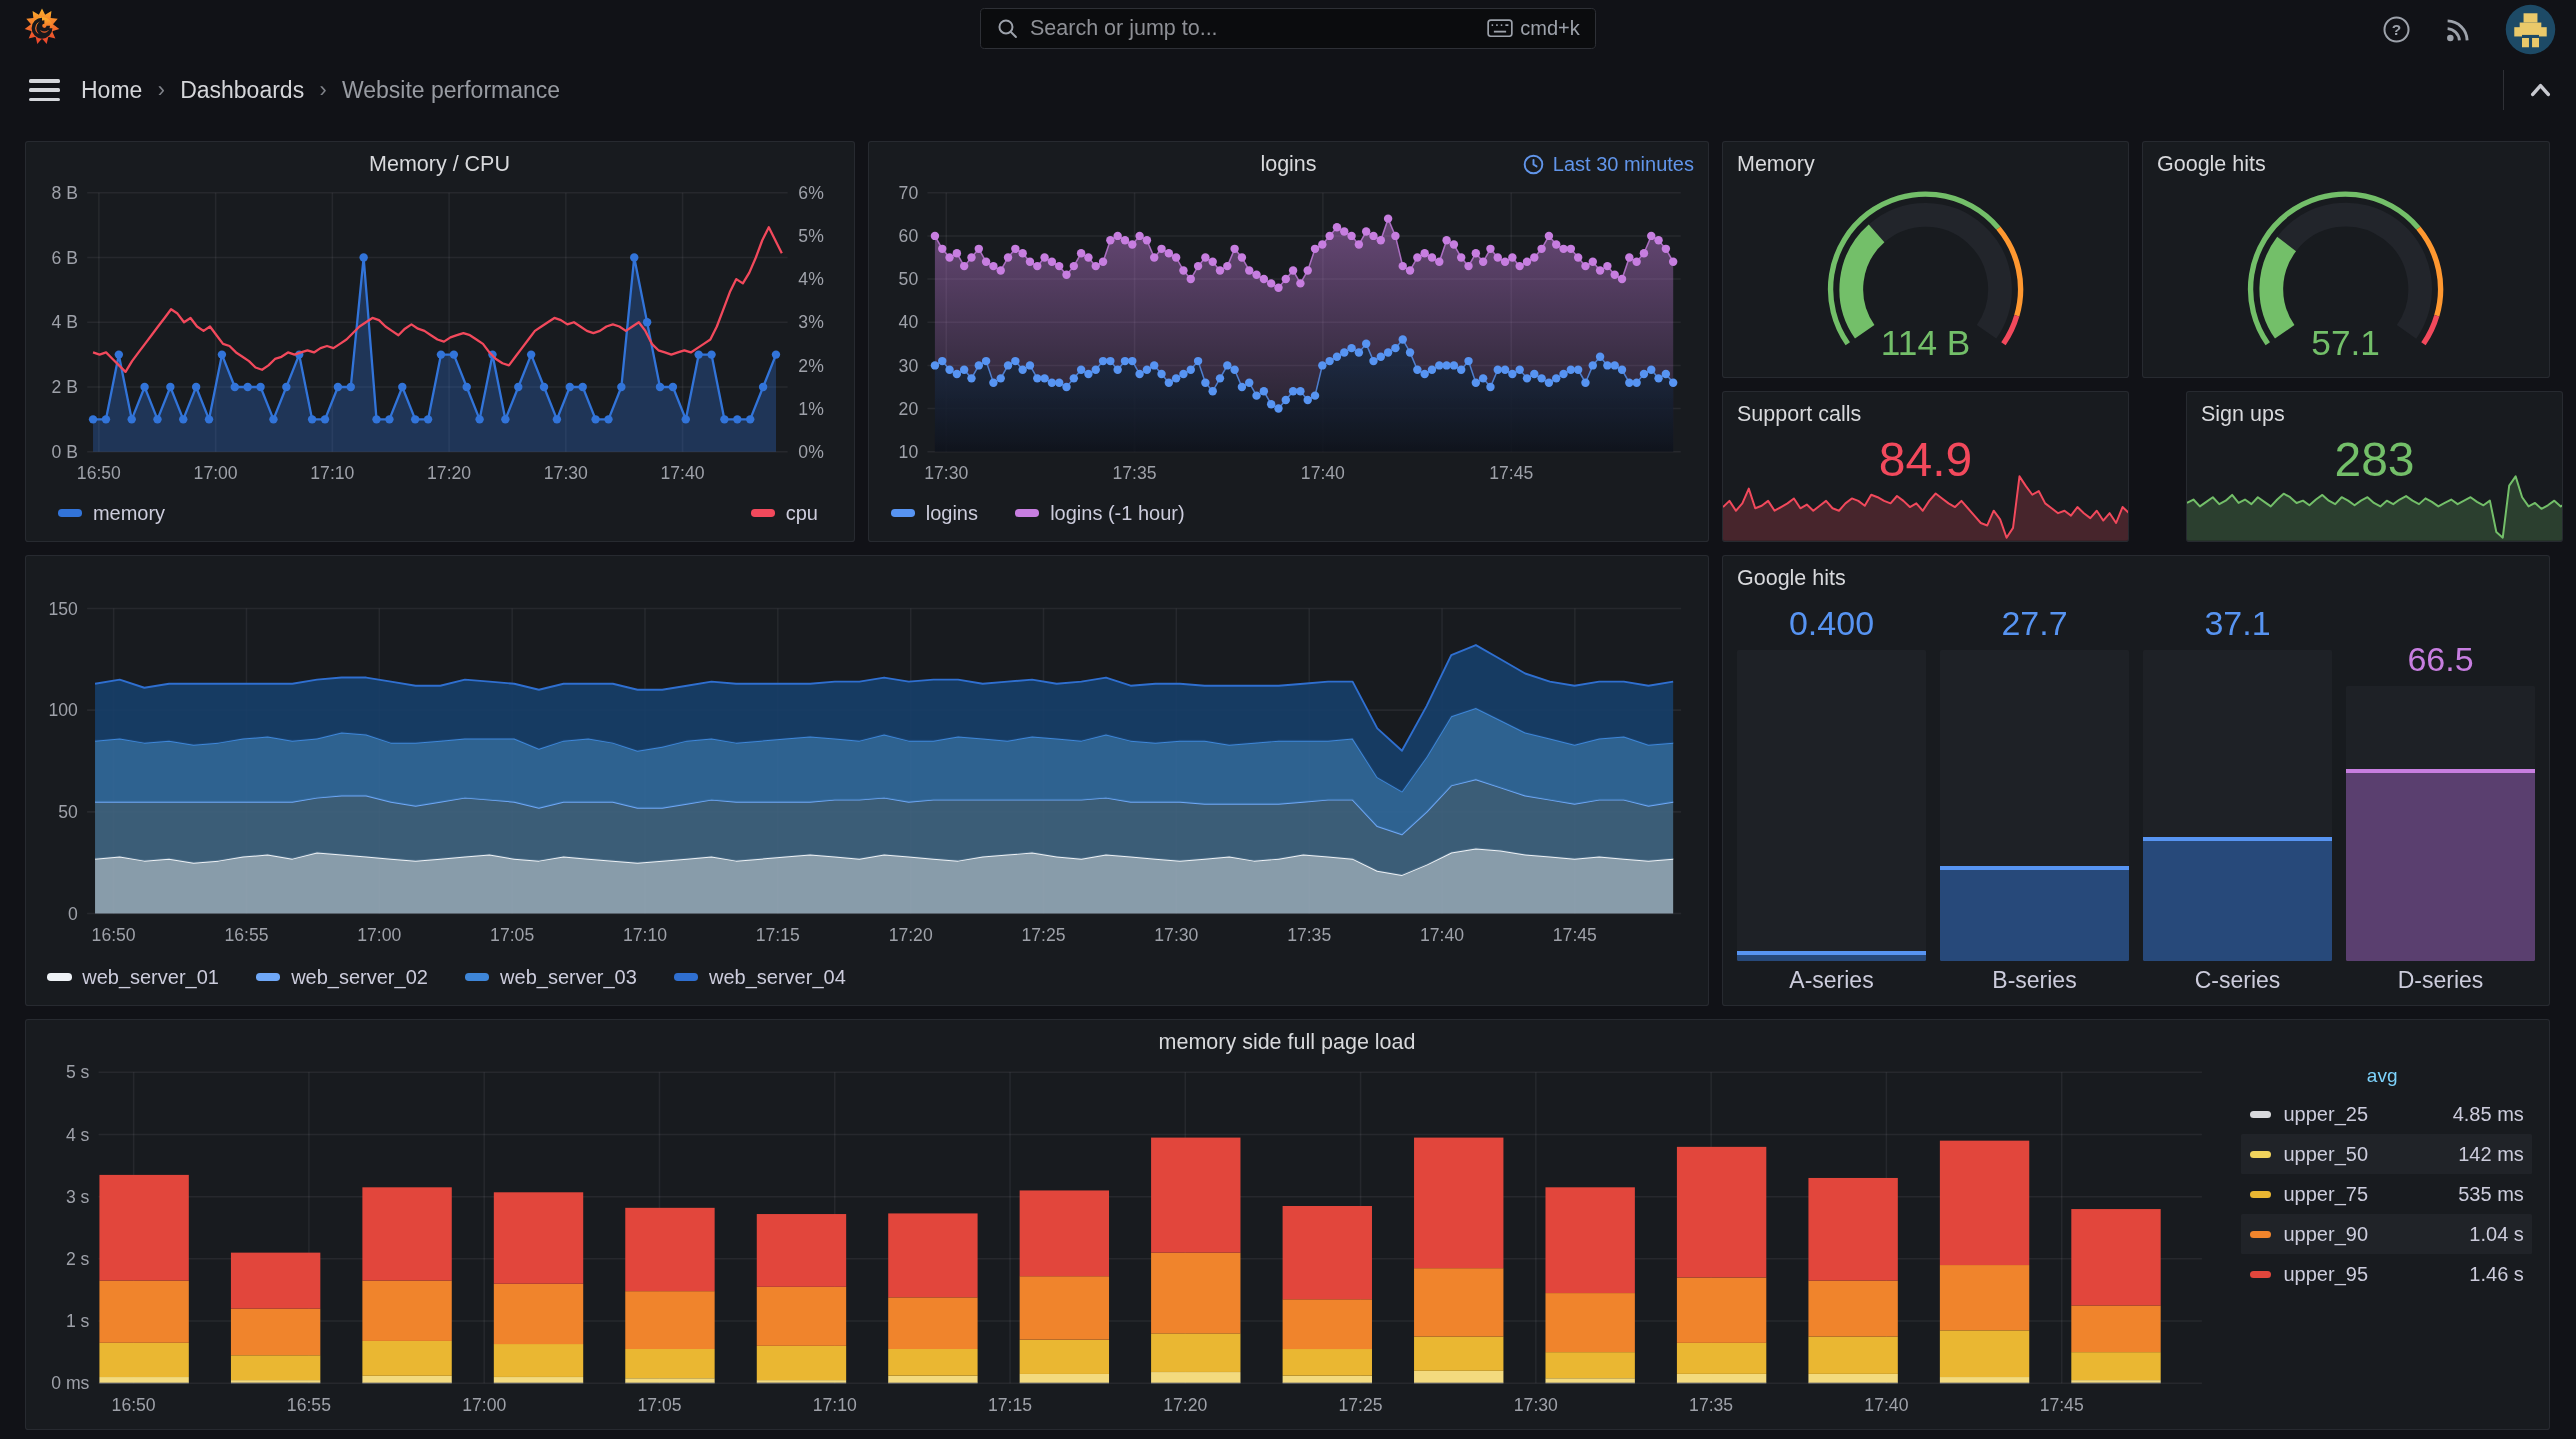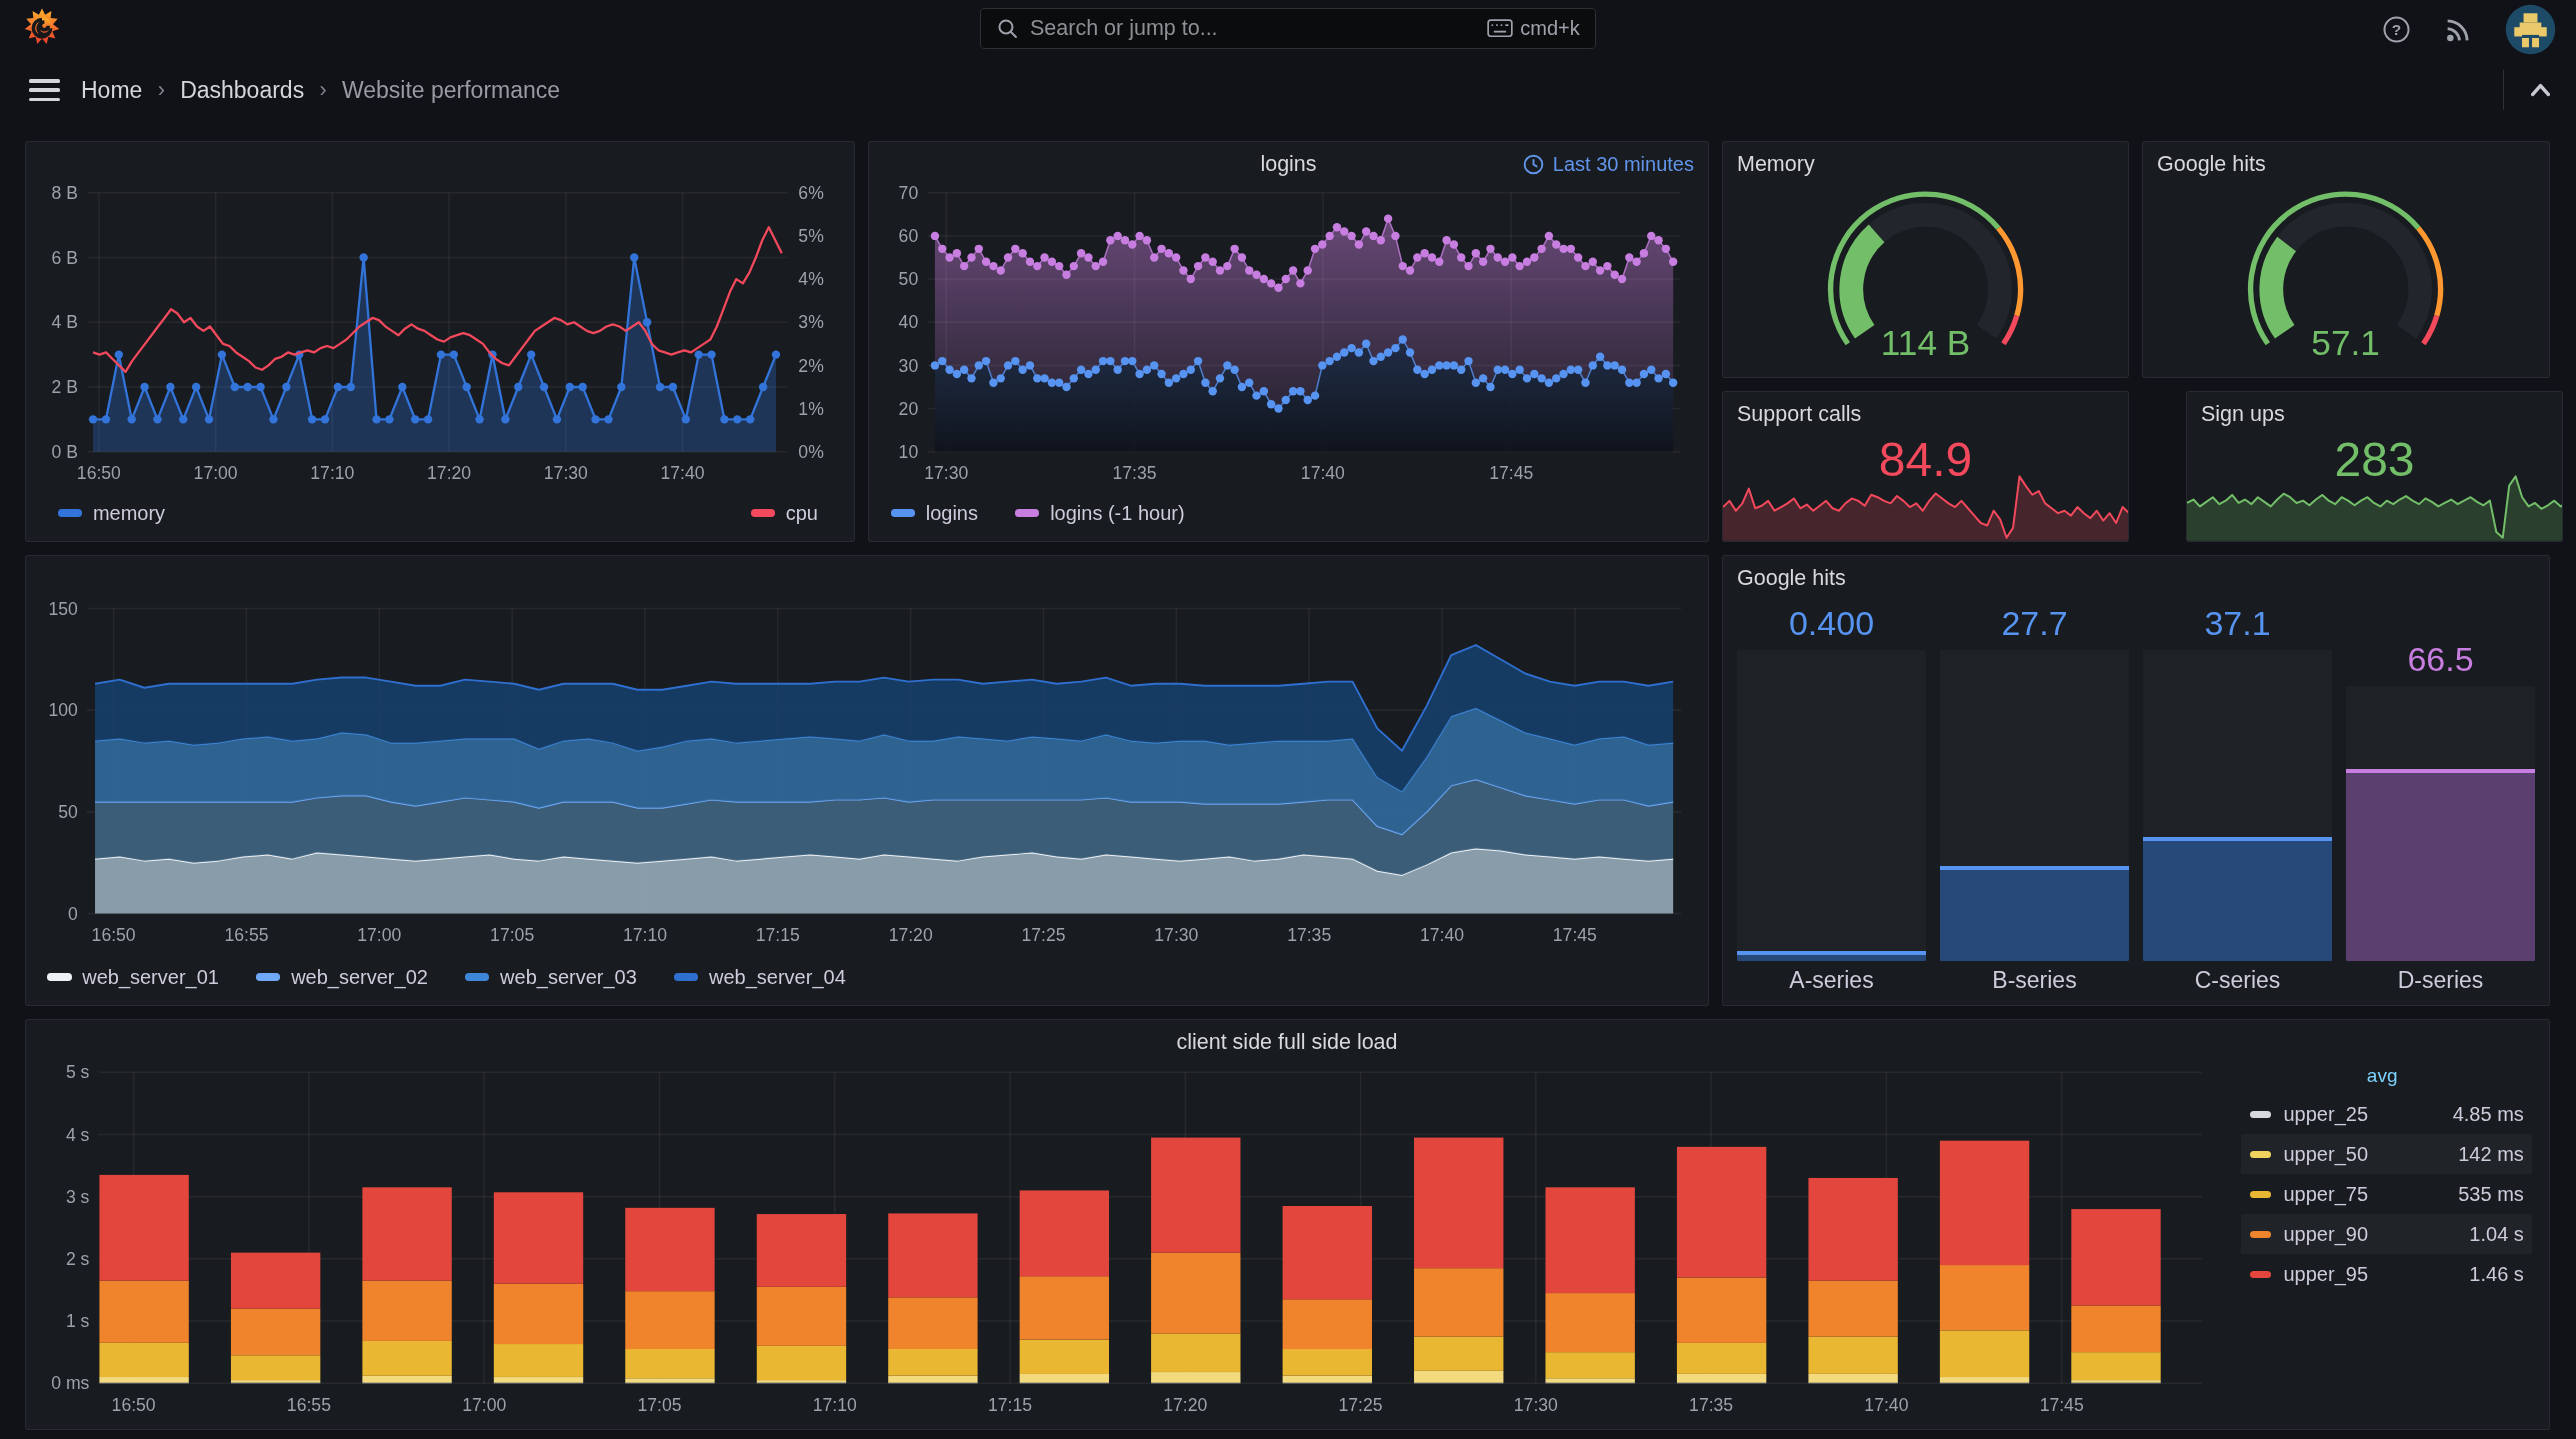--- a/index.html
+++ b/index.html
@@ -127,20 +127,21 @@
     </nav>
     <div id="kiosk">
       <div class="vdiv"></div>
       <svg width="31" height="31" viewBox="0 0 32 32">
         <polyline points="8,20 16,11 24,20" fill="none" stroke="#c8c9d0" stroke-width="3.6" stroke-linecap="round" stroke-linejoin="round"></polyline>
       </svg>
     </div>
   </div>
 
   <section class="panel" id="p-memcpu" style="left:24.5px;top:141px;width:830px;height:401px;">
+    <div class="p-title center">Memory / CPU</div>
     <svg id="svg-memcpu" width="805" height="305" style="position:absolute;left:12.3px;top:40px;" viewBox="0 0 1050 398">
         <line x1="64" x2="978" y1="352" y2="352" stroke="rgba(204,204,220,0.08)" stroke-width="2"></line>
         <text x="52" y="360" text-anchor="end" class="tk">0 B</text>
         <line x1="64" x2="978" y1="267.5" y2="267.5" stroke="rgba(204,204,220,0.08)" stroke-width="2"></line>
         <text x="52" y="275.5" text-anchor="end" class="tk">2 B</text>
         <line x1="64" x2="978" y1="183" y2="183" stroke="rgba(204,204,220,0.08)" stroke-width="2"></line>
         <text x="52" y="191" text-anchor="end" class="tk">4 B</text>
         <line x1="64" x2="978" y1="98.5" y2="98.5" stroke="rgba(204,204,220,0.08)" stroke-width="2"></line>
         <text x="52" y="106.5" text-anchor="end" class="tk">6 B</text>
         <line x1="64" x2="978" y1="14" y2="14" stroke="rgba(204,204,220,0.08)" stroke-width="2"></line>
@@ -631,21 +632,21 @@
           <div class="bg-val" style="color: rgb(199, 126, 224); margin-top: 36px;">66.5</div>
           <div class="bg-track">
             <div class="bg-fill" style="height: calc(66.5% + 4.6px); background: rgb(90, 63, 111); border-top: 4.6px solid rgb(199, 126, 224);"></div>
           </div>
           <div class="bg-label">D-series</div>
         </div>
       </div>
   </section>
 
   <section class="panel" style="left:24.5px;top:1019px;width:2525px;height:411px;">
-    <div class="p-title center">client side full side load</div>
+    <div class="p-title center">memory side full page load</div>
     <svg id="svg-pageload" width="2177" height="360" style="position:absolute;left:12.3px;top:40px;" viewBox="0 0 2840 470">
         <line x1="78" x2="2824" y1="422" y2="422" stroke="rgba(204,204,220,0.08)" stroke-width="2"></line>
         <text x="66" y="430" text-anchor="end" class="tk">0 ms</text>
         <line x1="78" x2="2824" y1="340.8" y2="340.8" stroke="rgba(204,204,220,0.08)" stroke-width="2"></line>
         <text x="66" y="348.8" text-anchor="end" class="tk">1 s</text>
         <line x1="78" x2="2824" y1="259.6" y2="259.6" stroke="rgba(204,204,220,0.08)" stroke-width="2"></line>
         <text x="66" y="267.6" text-anchor="end" class="tk">2 s</text>
         <line x1="78" x2="2824" y1="178.4" y2="178.4" stroke="rgba(204,204,220,0.08)" stroke-width="2"></line>
         <text x="66" y="186.4" text-anchor="end" class="tk">3 s</text>
         <line x1="78" x2="2824" y1="97.19999999999999" y2="97.19999999999999" stroke="rgba(204,204,220,0.08)" stroke-width="2"></line>

